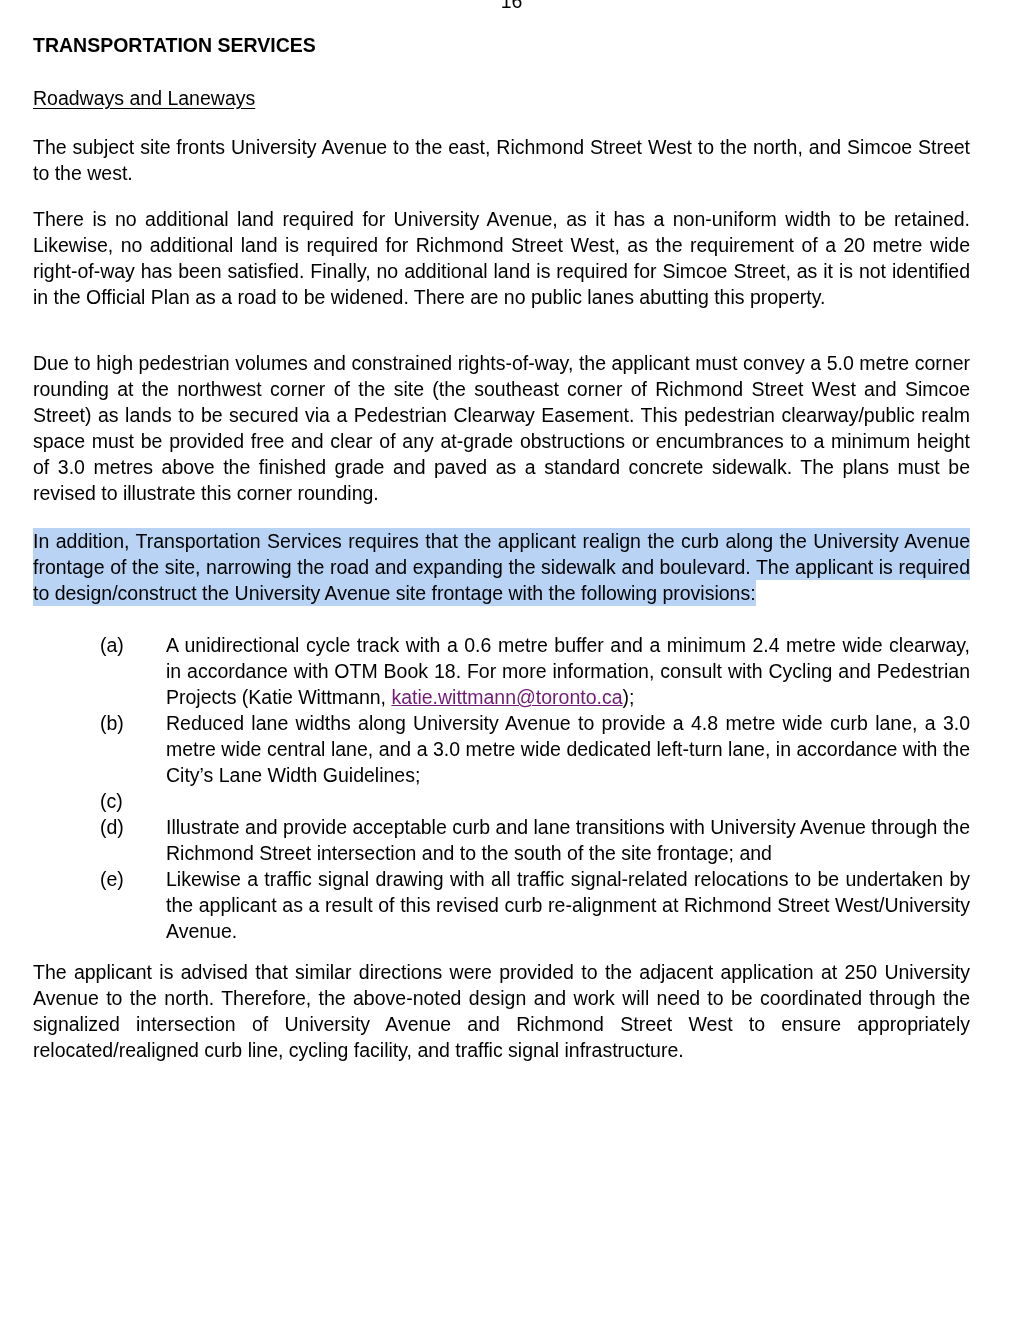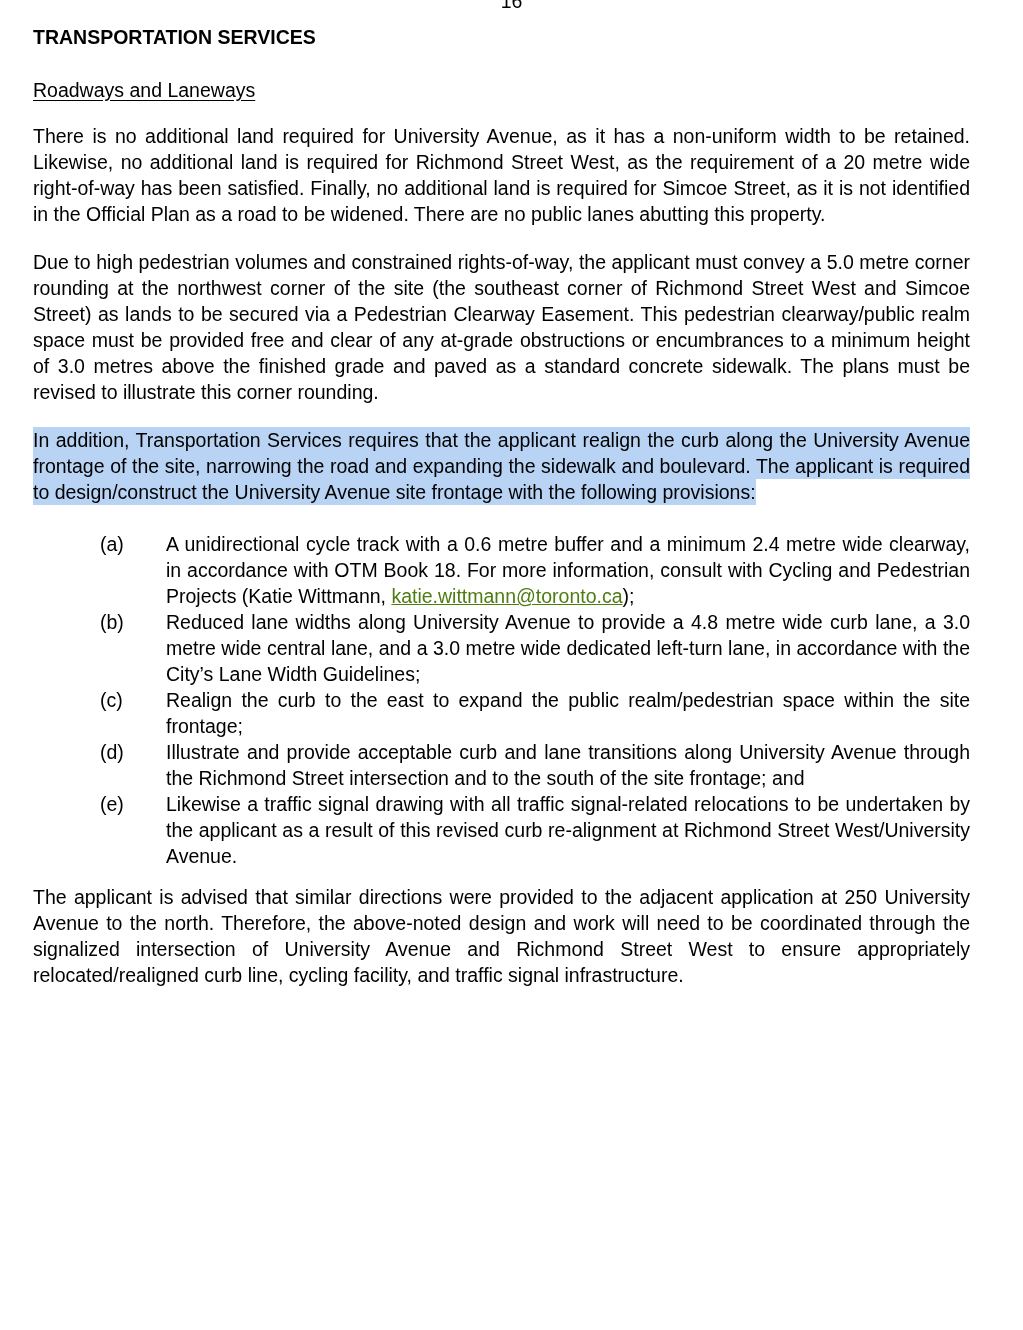--- a/index.html
+++ b/index.html
@@ -32,37 +32,37 @@
     margin: 35px 0 0 -19px;
     font-weight: bold;
     white-space: nowrap;
   }
   .section-heading .title {
     text-decoration: underline;
     text-decoration-thickness: 2px;
     text-underline-offset: 3px;
   }
   .subsection-title {
-    margin-top: 24px;
+    margin-top: 32px;
     font-weight: bold;
   }
   .subheading {
     margin-top: 27px;
   }
   .subheading span {
     text-decoration: underline;
     text-underline-offset: 3px;
   }
   .para {
     text-align: justify;
     margin: 0;
   }
   .m1 { margin-top: 23px; }
   .m2 { margin-top: 20px; }
-  .m3 { margin-top: 22px; }
+  .m3 { margin-top: 40px; }
   .m4 { margin-top: 22px; }
   .m6 { margin-top: 15px; }
   .hl {
     background-color: #b8d3f3;
     padding: 2px 0;
     box-decoration-break: clone;
     -webkit-box-decoration-break: clone;
   }
   .provisions-list {
     margin-top: 26px;
@@ -72,37 +72,38 @@
   }
   .list-item .label {
     flex: 0 0 66px;
     padding-left: 67px;
   }
   .list-item .item-text {
     flex: 1 1 auto;
     text-align: justify;
   }
   a.email-link {
-    color: #4d7c0f;
+    color: #701a75;
     text-decoration: underline;
     cursor: pointer;
   }
 </style>
 </head>
 <body>
 
 <div class="page-number">16</div>
 
 <div class="content">
 
 
   <div class="subsection-title">TRANSPORTATION SERVICES</div>
 
   <div class="subheading"><span>Roadways and Laneways</span></div>
 
+  <p class="para m1">The subject site fronts University Avenue to the east, Richmond Street West to the north, and Simcoe Street to the west.</p>
 
   <p class="para m2">There is no additional land required for University Avenue, as it has a non-uniform width to be retained. Likewise, no additional land is required for Richmond Street West, as the requirement of a 20 metre wide right-of-way has been satisfied. Finally, no additional land is required for Simcoe Street, as it is not identified in the Official Plan as a road to be widened. There are no public lanes abutting this property.</p>
 
   <p class="para m3">Due to high pedestrian volumes and constrained rights-of-way, the applicant must convey a 5.0 metre corner rounding at the northwest corner of the site (the southeast corner of Richmond Street West and Simcoe Street) as lands to be secured via a Pedestrian Clearway Easement. This pedestrian clearway/public realm space must be provided free and clear of any at-grade obstructions or encumbrances to a minimum height of 3.0 metres above the finished grade and paved as a standard concrete sidewalk. The plans must be revised to illustrate this corner rounding.</p>
 
   <p class="para m4"><span class="hl">In addition, Transportation Services requires that the applicant realign the curb along the University Avenue frontage of the site, narrowing the road and expanding the sidewalk and boulevard. The applicant is required to design/construct the University Avenue site frontage with the following provisions:</span></p>
 
   <div class="provisions-list">
 
     <div class="list-item">
@@ -110,26 +111,25 @@
       <span class="item-text"><span>A unidirectional cycle track with a 0.6 metre buffer and a minimum 2.4 metre wide clearway, in accordance with OTM Book 18. For more information, consult with Cycling and Pedestrian Projects (Katie Wittmann, </span><a class="email-link">katie.wittmann@toronto.ca</a><span>);</span></span>
     </div>
 
     <div class="list-item">
       <span class="label">(b)</span>
       <span class="item-text">Reduced lane widths along University Avenue to provide a 4.8 metre wide curb lane, a 3.0 metre wide central lane, and a 3.0 metre wide dedicated left-turn lane, in accordance with the City’s Lane Width Guidelines;</span>
     </div>
 
     <div class="list-item">
       <span class="label">(c)</span>
-      <span class="item-text">Realign the curb to the east to expand the public realm/pedestrian space within the site frontage;</span>
     </div>
 
     <div class="list-item">
       <span class="label">(d)</span>
-      <span class="item-text">Illustrate and provide acceptable curb and lane transitions along University Avenue through the Richmond Street intersection and to the south of the site frontage; and</span>
+      <span class="item-text">Illustrate and provide acceptable curb and lane transitions with University Avenue through the Richmond Street intersection and to the south of the site frontage; and</span>
     </div>
 
     <div class="list-item">
       <span class="label">(e)</span>
       <span class="item-text">Likewise a traffic signal drawing with all traffic signal-related relocations to be undertaken by the applicant as a result of this revised curb re-alignment at Richmond Street West/University Avenue.</span>
     </div>
 
   </div>
 
   <p class="para m6">The applicant is advised that similar directions were provided to the adjacent application at 250 University Avenue to the north. Therefore, the above-noted design and work will need to be coordinated through the signalized intersection of University Avenue and Richmond Street West to ensure appropriately relocated/realigned curb line, cycling facility, and traffic signal infrastructure.</p>

